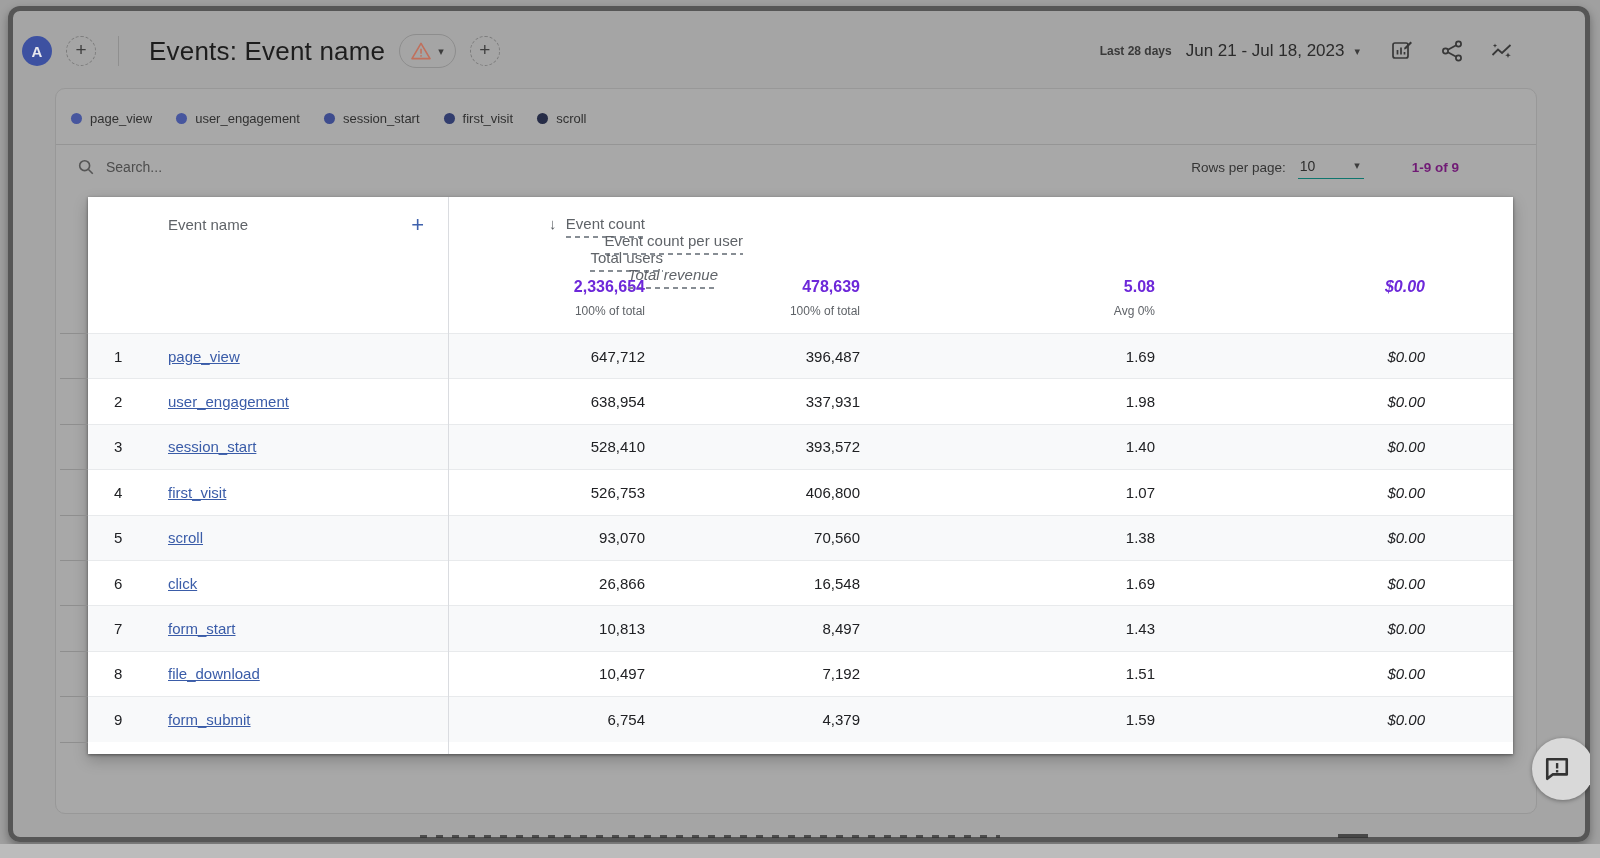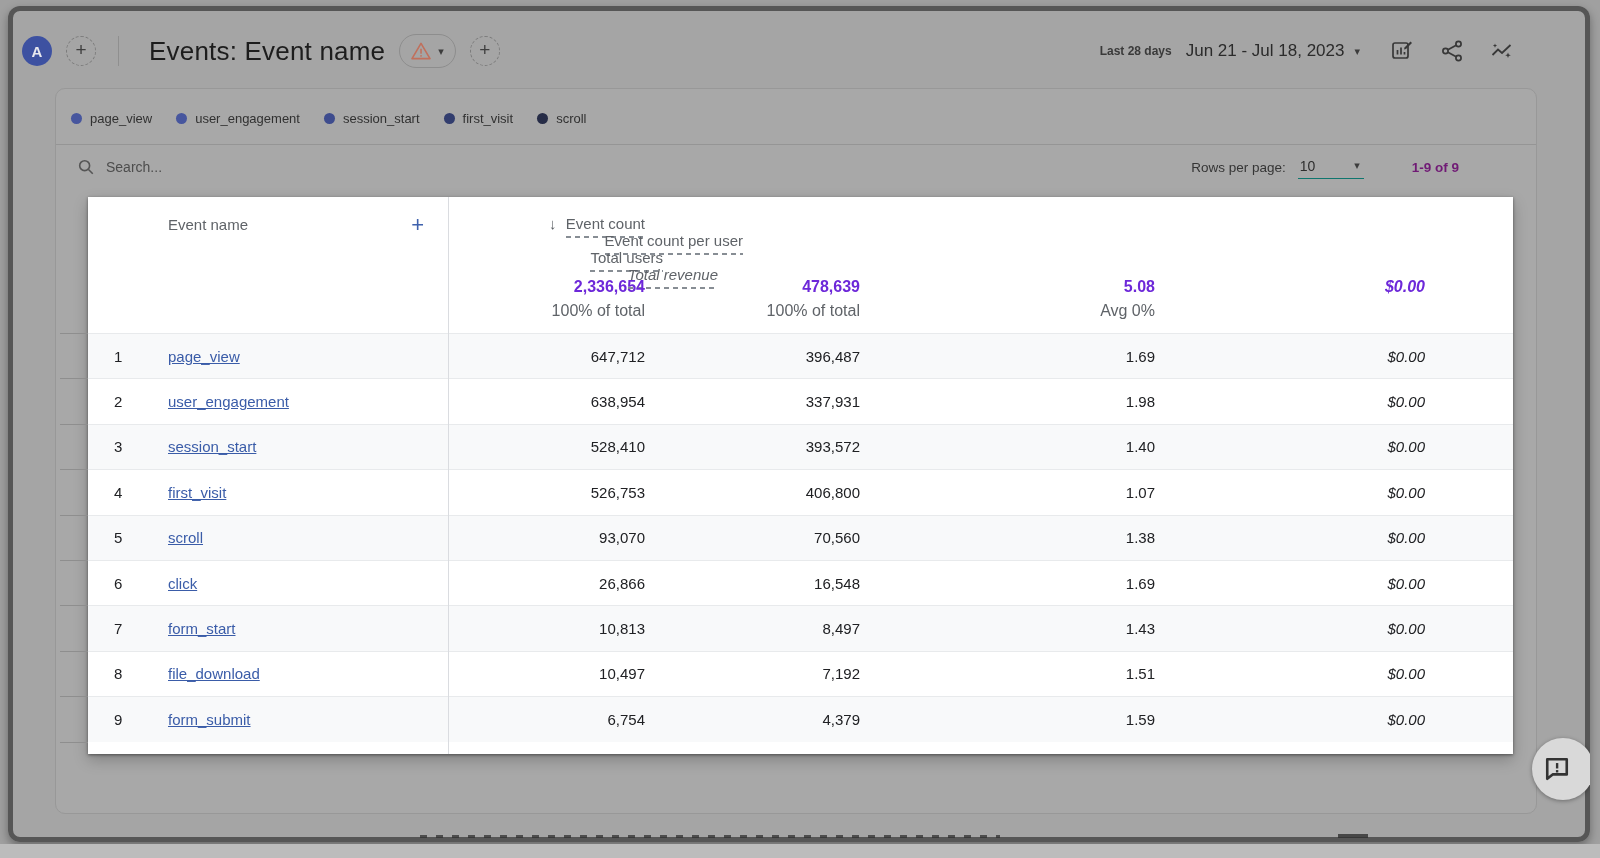--- a/index.html
+++ b/index.html
@@ -63,21 +63,21 @@
   .col-m0 { width:197px; } .col-m1 { width:215px; } .col-m2 { width:295px; }
   .col-m3 { width:358px; padding-right:88px;font-style:italic; }
   .mhead { cursor:pointer; white-space:nowrap; }
   .sort { margin-right:5px; color:#5f6368; font-size:15px; }
   .dashed { padding-bottom:6px;
             background:repeating-linear-gradient(90deg,#878d94 0 5px,rgba(0,0,0,0) 5px 9px) left bottom/100% 2px no-repeat; }
 
   .summary { display:flex; height:68px; padding-top:10px; }
   .summary .spacer { width:360px; }
   .sval { font-size:16px; font-weight:bold; color:#6d28d9; line-height:24px; }
-  .ssub { font-size:16px; color:#5f6368; line-height:20px; margin-top:2px;padding-left:48px; }
+  .ssub { font-size:12px; color:#5f6368; line-height:20px; margin-top:2px;padding-left:48px; }
 
   .trow { display:flex; align-items:center; height:45.4px; border-top:1px solid #e8eaec; font-size:15px; color:#202124; }
   .trow.alt { background:#f8f9fa; }
   .cell-num { width:80px; padding-left:26px; }
   .cell-name { width:280px; }
   .elink { color:#3a5ca8; text-decoration:underline; cursor:pointer; }
   .val { color:#202124; }
 
   
   .tick { position:absolute; left:52px; width:28px; height:1px; background:#8e8e8e; }

